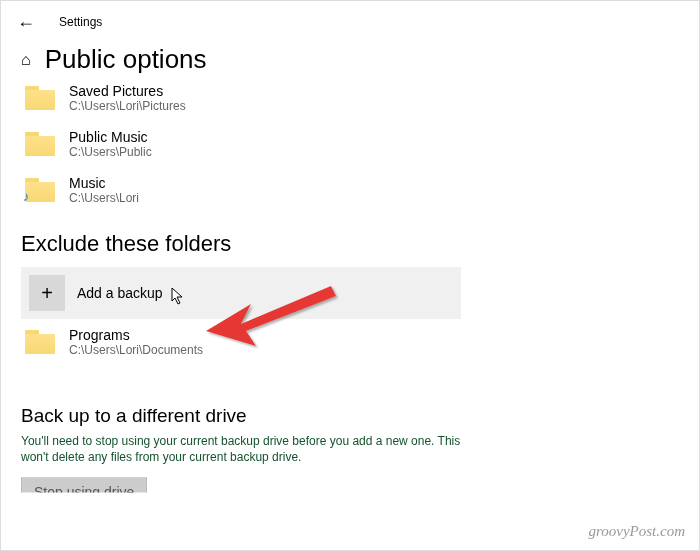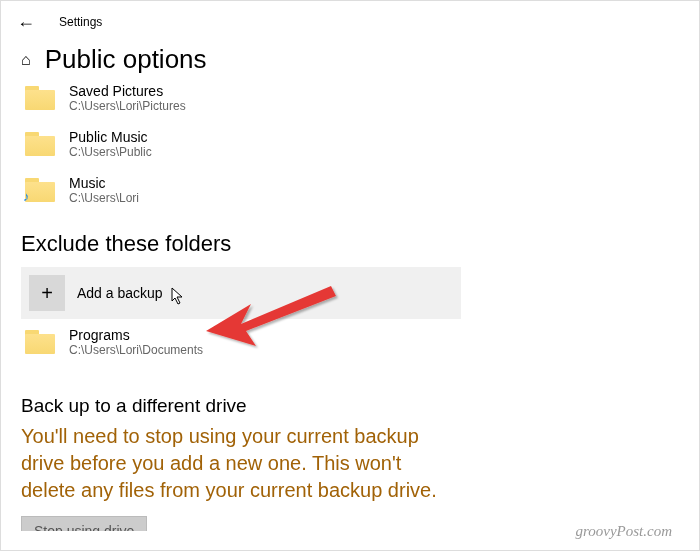--- a/index.html
+++ b/index.html
@@ -118,37 +118,37 @@
     font-weight: 300;
   }
   .add-label { font-size: 14px; }
   .cursor {
     font-size: 16px;
     position: absolute;
     left: 150px;
     top: 20px;
     pointer-events: none;
   }
-  .section-sub { font-size: 19px; font-weight: 400; margin-top: 30px; margin-bottom: 6px; }
-  .section-desc { font-size: 20px; color: #a16207; max-width: 440px; line-height: 1.35; }
+  .section-sub { font-size: 19px; font-weight: 400; margin-top: 40px; margin-bottom: 6px; }
+  .section-desc { font-size: 12px; color: #14532d; max-width: 440px; line-height: 1.35; }
   .stop-button {
     margin-top: 12px;
     padding: 6px 12px;
     background: #ccc;
     border: 1px solid #bbb;
     font-size: 14px;
     display: inline-block;
     cursor: pointer;
     color: #555;
     clip-path: inset(0 0 50% 0);
   }
   .watermark {
     position: absolute;
     bottom: 10px;
-    right: 27px;
+    right: 14px;
     font-family: Georgia, serif;
     font-style: italic;
     font-size: 15px;
     color: #999;
   }
   .arrow-annotation {
     position: absolute;
     left: 200px;
     top: 275px;
     pointer-events: none;

